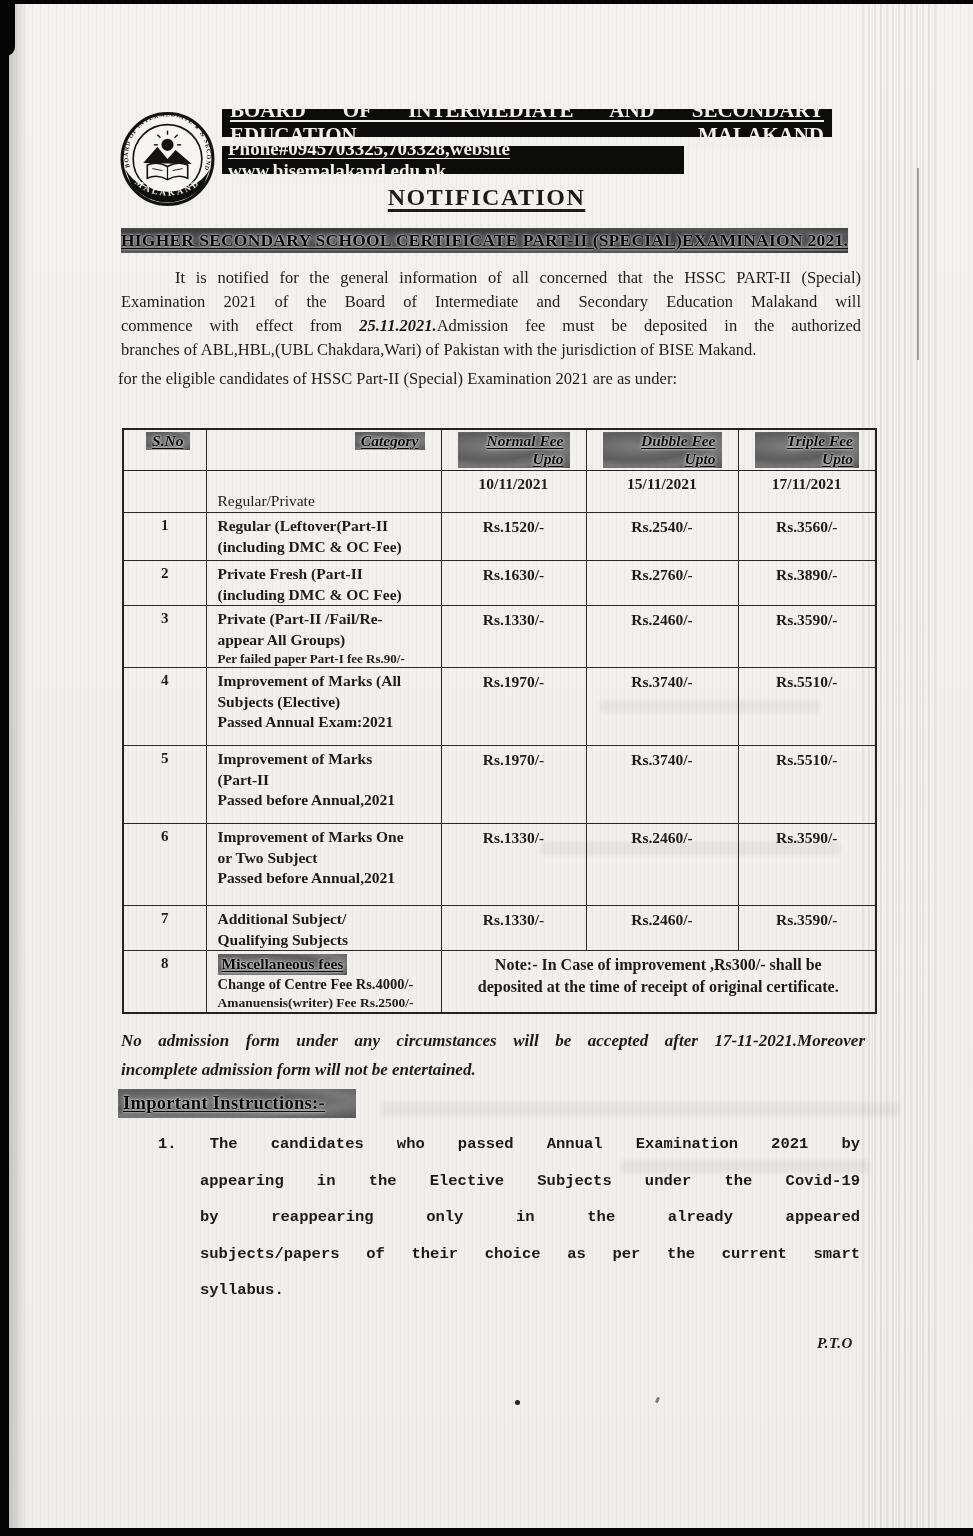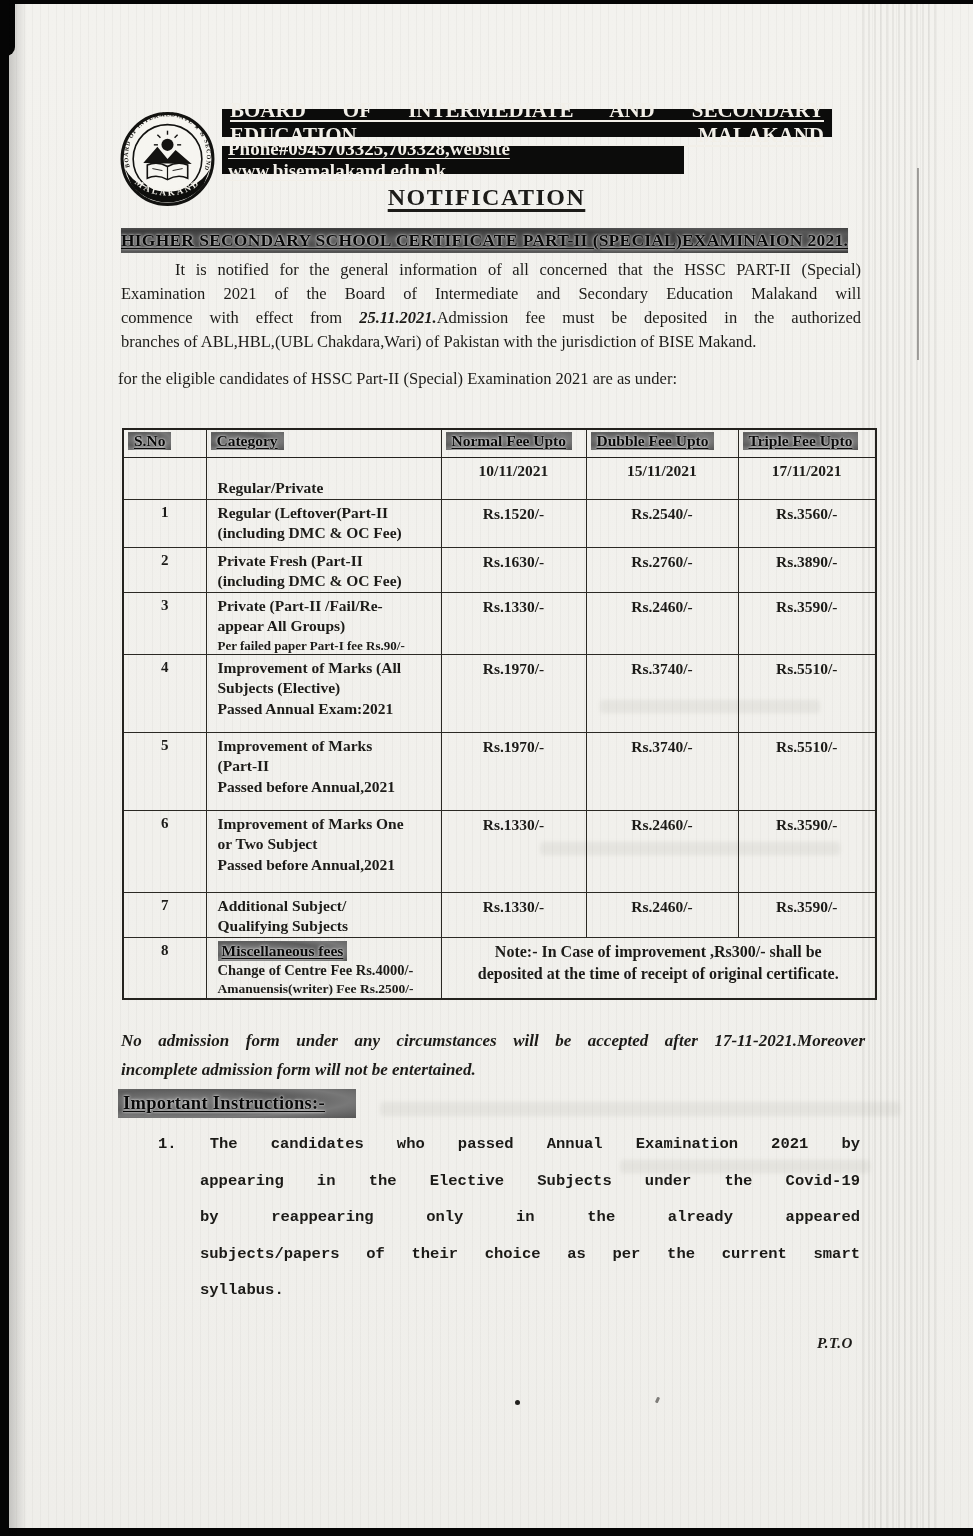--- a/index.html
+++ b/index.html
@@ -56,39 +56,39 @@
     font-size:17.5px; letter-spacing:0.2px; display:flex; align-items:center;
     background-color:#4a4a4a;
     background-image:radial-gradient(ellipse at 30% 45%, #606060 0%, #3c3c3c 50%, #585858 75%, #353535 100%);
   }
   .subject-bar .stretch { width:100%; text-align:justify; text-align-last:justify; }
 
   .p-block { position:absolute; font-size:16.5px; line-height:24px; }
   .p-line { white-space:nowrap; }
   .p-line.justify { text-align:justify; text-align-last:justify; }
   .p-line.indent { padding-left:54px; }
-  .intro-block { left:121px; top:258px; width:740px; }
+  .intro-block { left:121px; top:266px; width:740px; }
   .feeintro-block { left:118px; top:367px; width:742px; }
   .bold-italic { font-weight:bold; font-style:italic; }
 
   
   .fee-table {
     position:absolute; left:122px; top:428px; width:753px;
     border-collapse:collapse; table-layout:fixed;
   }
   .fee-table col.c0 { width:83px; } .fee-table col.c1 { width:235px; }
   .fee-table col.c2 { width:145px; } .fee-table col.c3 { width:152px; }
   .fee-table col.c4 { width:138px; }
   .fee-table th, .fee-table td { border:1.6px solid #2b2924; vertical-align:top; }
   .fee-table { border:2.2px solid #24221e; }
-  .fee-table thead th { height:28px; text-align:left; padding:2px 4px; border-bottom:1.9px solid #24221e; }
+  .fee-table thead th { height:28px; text-align:right; padding:2px 16px; border-bottom:1.9px solid #24221e;font-style:italic; }
   .fee-table thead .hl { display:inline-block; padding:0 6px; font-size:15.5px; }
   tr.sub { height:42px; }
   tr.sub td.datecell { text-align:center; font-weight:bold; font-size:15.5px; padding-top:4px; }
-  tr.sub td.grouplbl { vertical-align:bottom; font-weight:bold; font-size:15.5px; padding:4px 0 2px 11px; }
+  tr.sub td.grouplbl { vertical-align:bottom; font-weight:normal; font-size:15.5px; padding:4px 0 2px 11px; }
   td.sno { text-align:center; font-weight:bold; font-size:15px; padding-top:4px; }
   td.cat { font-weight:bold; font-size:15.5px; line-height:20.5px; padding:3px 4px 0 11px; }
   td.fee { text-align:center; font-weight:bold; font-size:15.5px; padding-top:5px; }
   td.cat .tiny { font-size:13px; line-height:17px; }
   tr.r1 { height:48px; } tr.r2 { height:44px; } tr.r3 { height:58px; }
   tr.r4 { height:78px; } tr.r5 { height:78px; } tr.r6 { height:82px; }
   tr.r7 { height:42px; } tr.r8 { height:60px; }
   td.cat .misc-title { display:inline-block; padding:0 4px; font-size:15.5px; }
   td.cat .miscline { font-size:14.5px; line-height:19px; }
   td.cat .miscline2 { font-size:13.5px; line-height:18px; }

